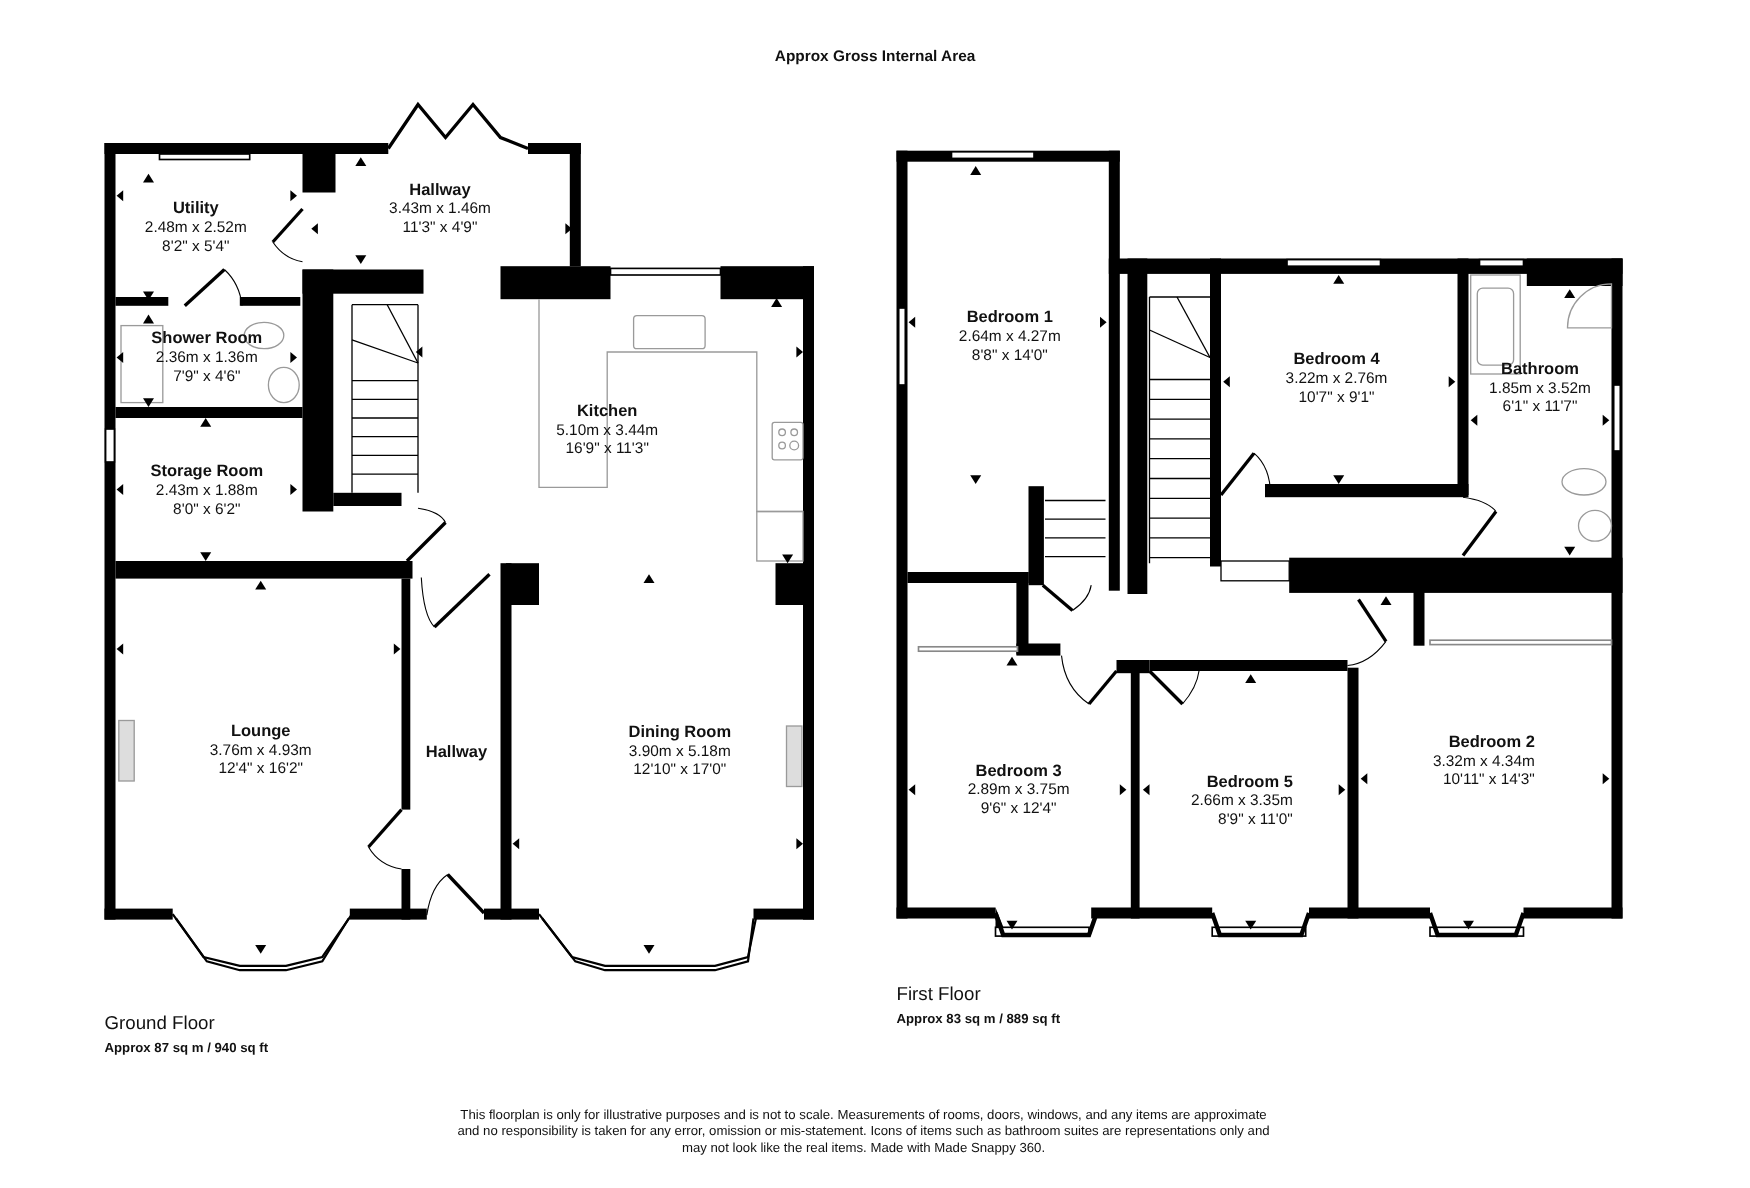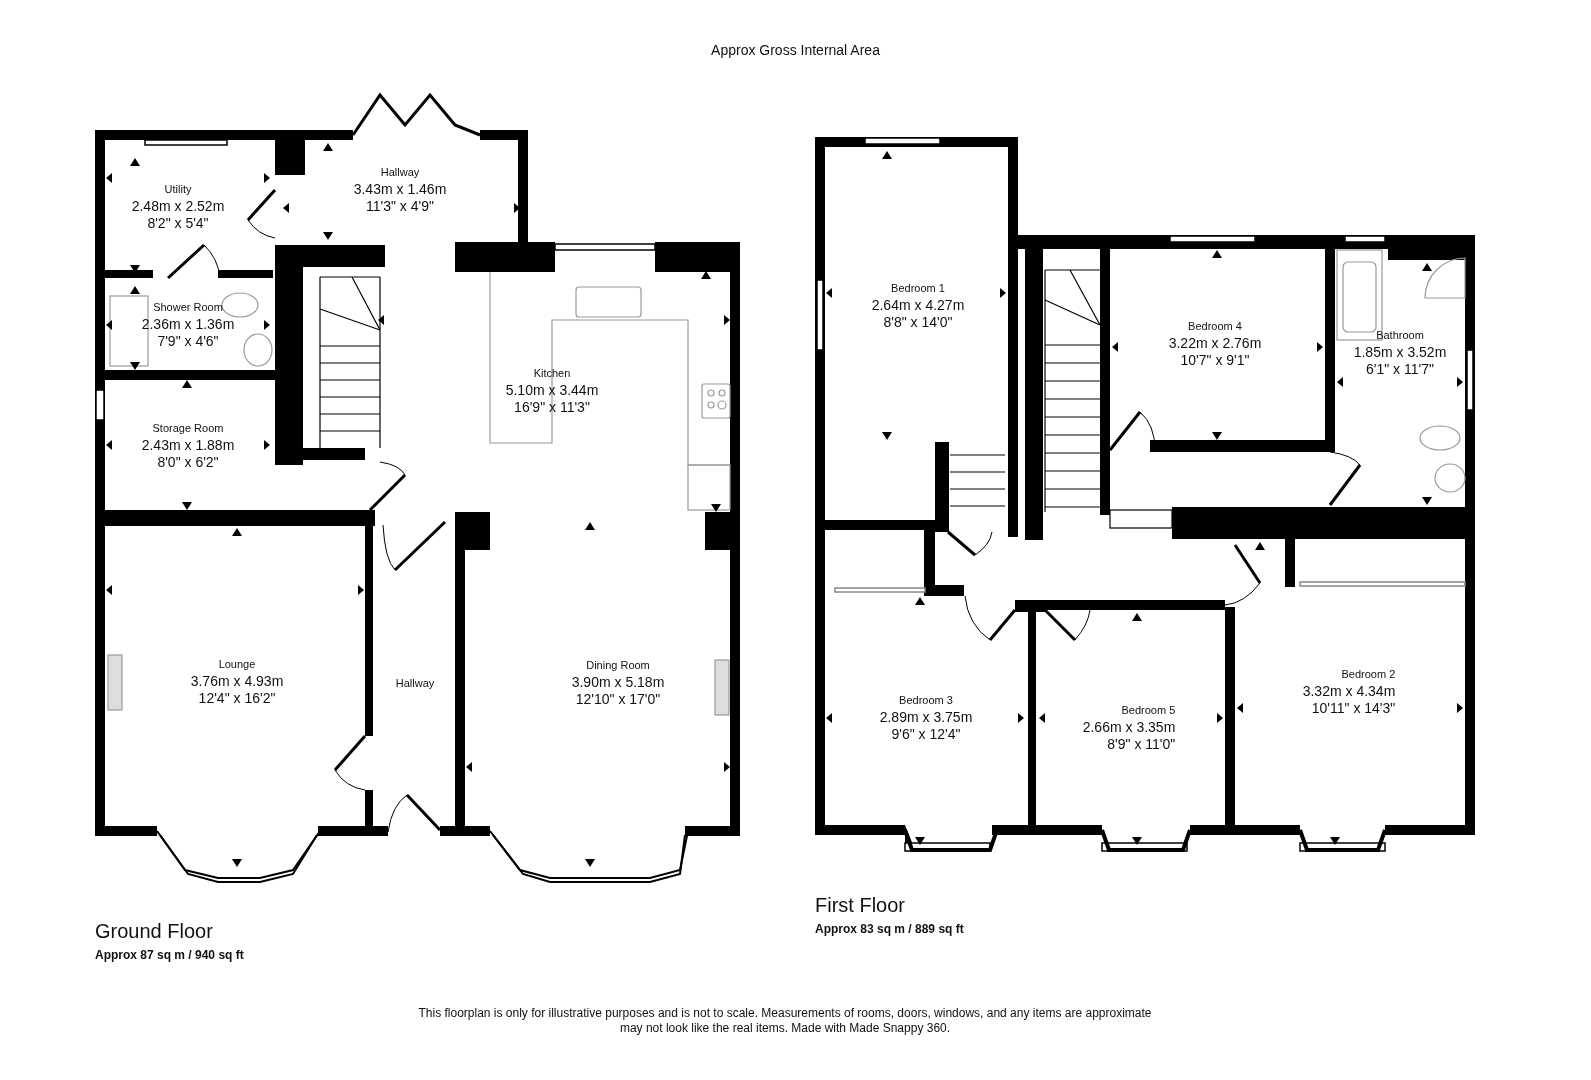--- a/index.html
+++ b/index.html
@@ -1,22 +1,22 @@
 <!DOCTYPE html>
 <html><head>
 <meta charset="utf-8">
 <style>
   html, body { margin: 0; padding: 0; background: #ffffff; }
   body { width: 1591px; height: 1080px; position: relative; overflow: hidden; font-family: "Liberation Sans", sans-serif; color: #111; }
   .abs { position: absolute; }
-  .title { left: 0; width: 1591px; top: 42px; text-align: center; font-weight: normal; font-size: 14px; line-height: 17px; }
+  .title { left: 0; width: 1591px; top: 42px; text-align: center; font-weight: bold; font-size: 14px; line-height: 17px; }
   svg.plan { position: absolute; left: 0; top: 0; }
   .room { position: absolute; text-align: center; font-size: 14px; line-height: 17px; transform: translateX(-50%); white-space: nowrap; }
-  .room .name { font-weight: normal; font-size: 11px; }
-  .floor-title { font-size: 20px; }
+  .room .name { font-weight: bold; font-size: 15px; }
+  .floor-title { font-size: 17px; }
   .floor-area { font-weight: bold; font-size: 12px; }
   .disclaimer { left: 360px; width: 850px; top: 1006px; text-align: center; font-size: 12px; line-height: 15px; }
 </style>
 </head>
 <body>
 
 <div class="abs title">
   <div>Approx Gross Internal Area</div>
 </div>
 
@@ -329,14 +329,15 @@
   <div class="floor-title">Ground Floor</div>
   <div class="floor-area" style="margin-top:5px;">Approx 87 sq m / 940 sq ft</div>
 </div>
 <div class="abs" style="left:815px; top:894px;">
   <div class="floor-title">First Floor</div>
   <div class="floor-area" style="margin-top:5px;">Approx 83 sq m / 889 sq ft</div>
 </div>
 
 <div class="abs disclaimer">
   <div>This floorplan is only for illustrative purposes and is not to scale. Measurements of rooms, doors, windows, and any items are approximate</div>
+  <div>and no responsibility is taken for any error, omission or mis-statement. Icons of items such as bathroom suites are representations only and</div>
   <div>may not look like the real items. Made with Made Snappy 360.</div>
 </div>
 
 </body></html>

